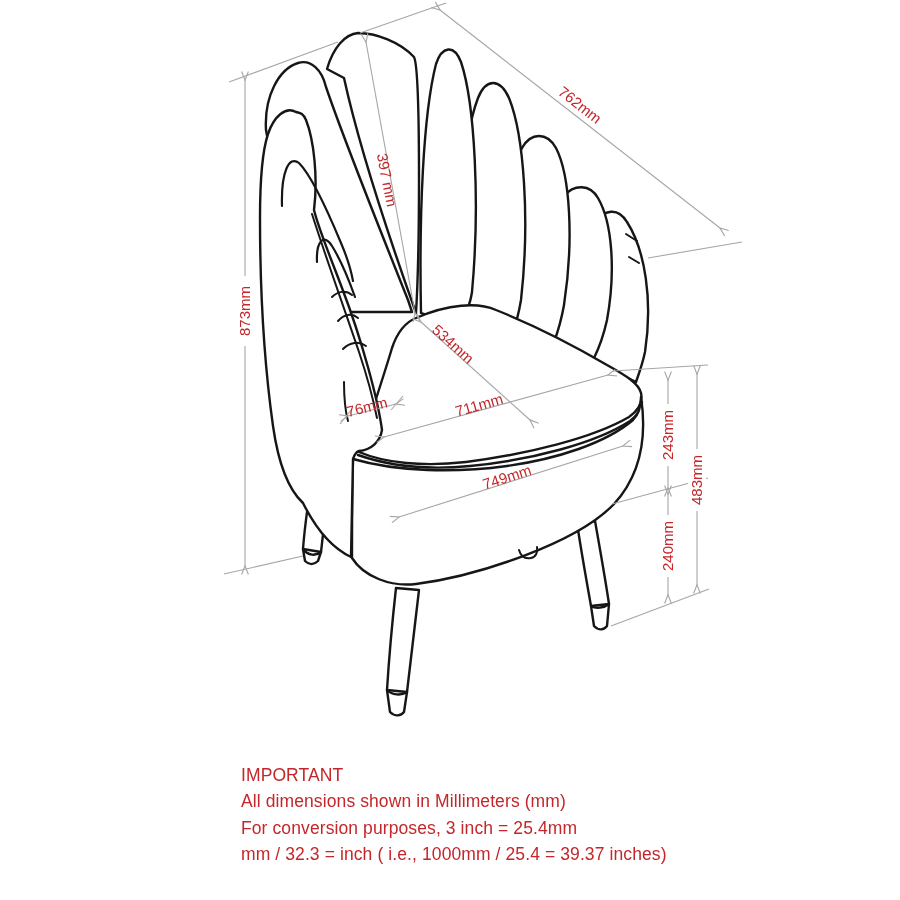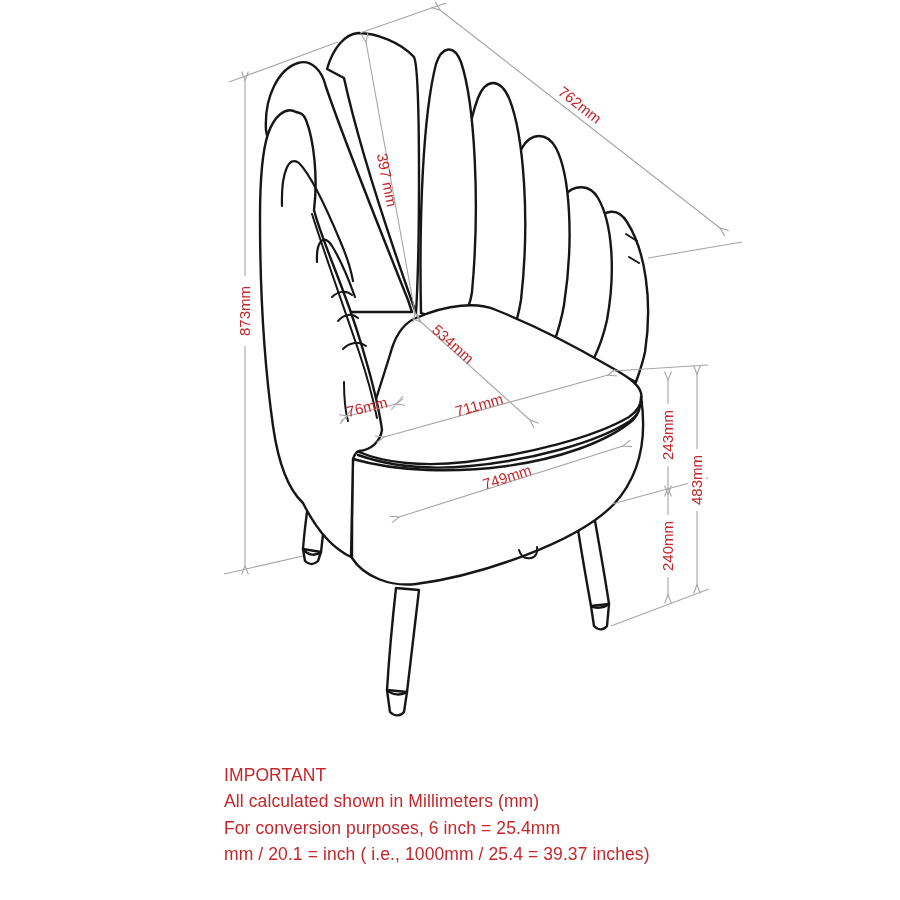--- a/index.html
+++ b/index.html
@@ -1,19 +1,19 @@
 <!DOCTYPE html>
 <html><head>
 <meta charset="utf-8">
 <style>
   html,body{margin:0;padding:0;background:#fff;width:900px;height:900px;overflow:hidden;
     font-family:"Liberation Sans",sans-serif;}
   .stage{position:relative;width:900px;height:900px;background:#fff;}
   svg{position:absolute;left:0;top:0;}
-  .notes{position:absolute;left:224px;top:762px;color:#c4272b;font-size:17.5px;line-height:26.4px;
+  .notes{position:absolute;left:241px;top:762px;color:#c4272b;font-size:17.5px;line-height:26.4px;
     font-family:"Liberation Sans",sans-serif;letter-spacing:.1px;}
   .chair{stroke:#161616;stroke-width:2.4;fill:#fff;stroke-linecap:round;stroke-linejoin:round;}
   .chair .ln{fill:none;}
   .dim{stroke:#a6a6a6;stroke-width:1.1;fill:none;}
   .dimtext{fill:#c4272b;font-size:15px;font-family:"Liberation Sans",sans-serif;}
   .lblbg{fill:#fff;stroke:none;}
 </style>
 </head>
 <body>
 
@@ -108,17 +108,17 @@
     <text class="dimtext" x="367" y="407" dy=".35em" text-anchor="middle" transform="rotate(-14 367 407)">76mm</text>
     <text class="dimtext" x="507" y="477" dy=".35em" text-anchor="middle" transform="rotate(-18 507 477)">749mm</text>
     <text class="dimtext" x="668" y="435" dy=".35em" text-anchor="middle" transform="rotate(-90 668 435)">243mm</text>
     <text class="dimtext" x="668" y="546" dy=".35em" text-anchor="middle" transform="rotate(-90 668 546)">240mm</text>
     <text class="dimtext" x="697" y="480" dy=".35em" text-anchor="middle" transform="rotate(-90 697 480)">483mm</text>
   </g>
 </svg>
 
 <div class="notes">
   <div>IMPORTANT</div>
-  <div>All calculated shown in Millimeters (mm)</div>
-  <div>For conversion purposes, 6 inch = 25.4mm</div>
-  <div>mm / 20.1 = inch ( i.e., 1000mm / 25.4 = 39.37 inches)</div>
+  <div>All dimensions shown in Millimeters (mm)</div>
+  <div>For conversion purposes, 3 inch = 25.4mm</div>
+  <div>mm / 32.3 = inch ( i.e., 1000mm / 25.4 = 39.37 inches)</div>
 </div>
 </div>
 
 </body></html>

